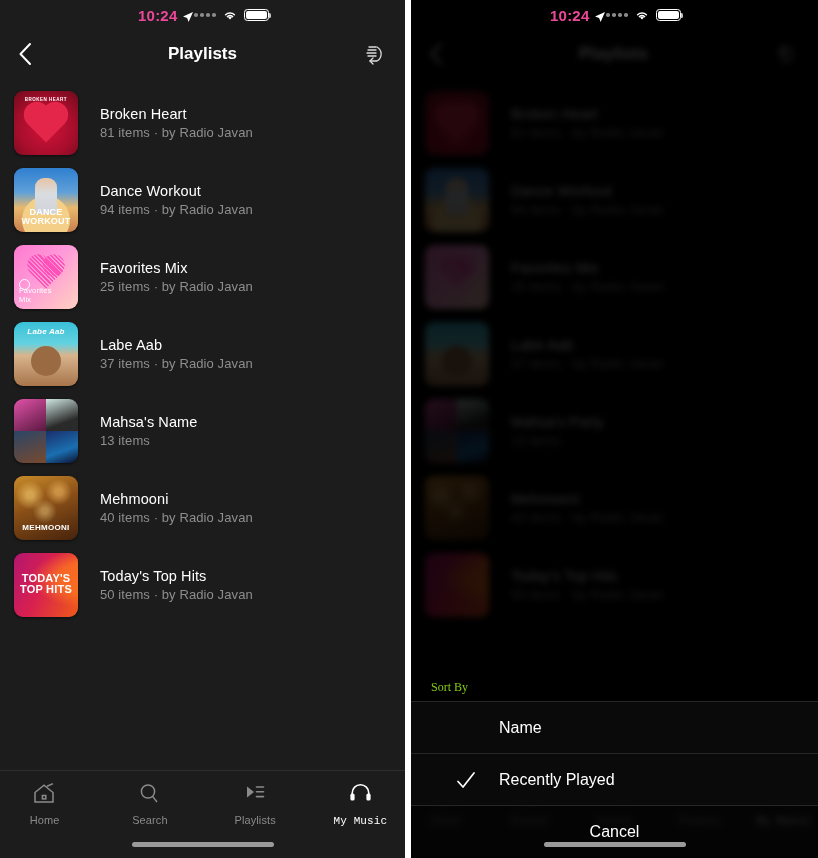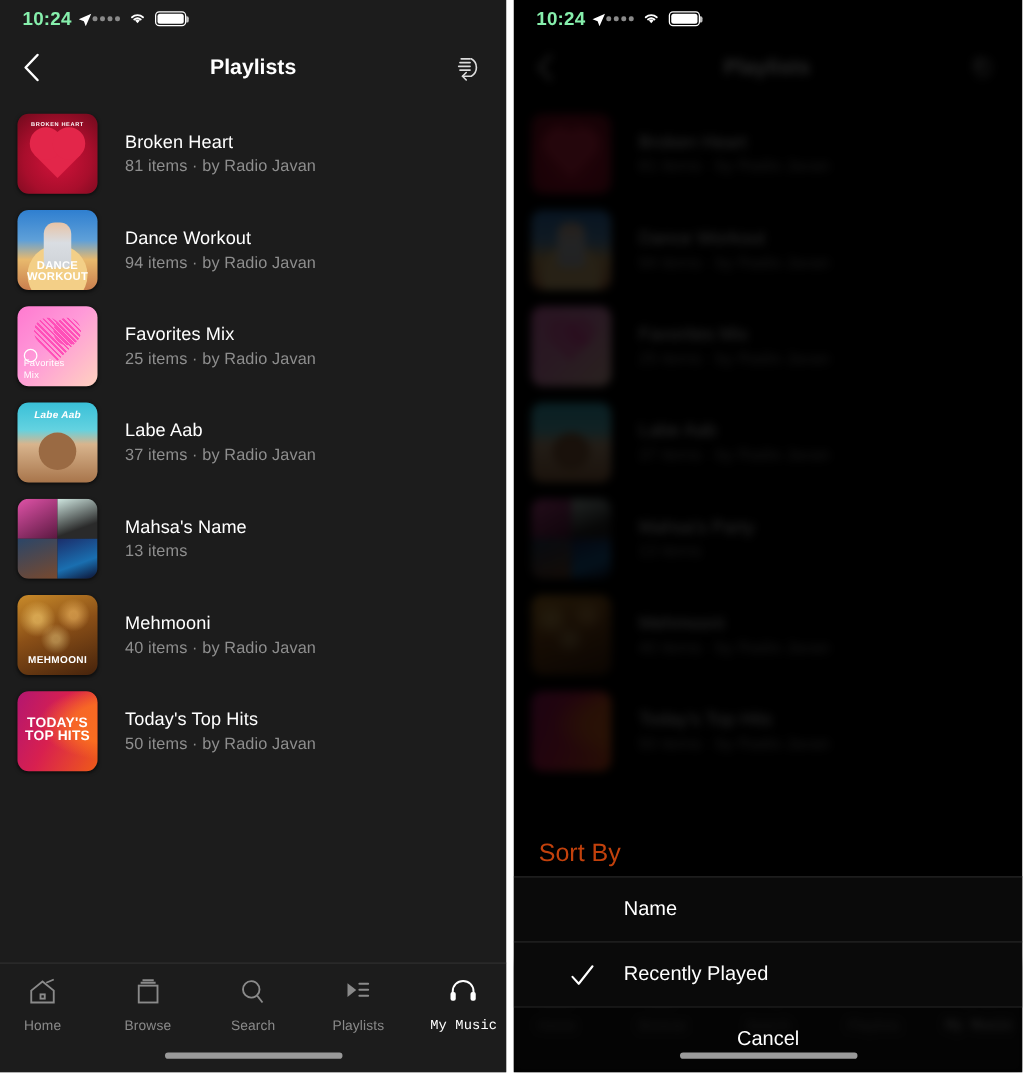--- a/index.html
+++ b/index.html
@@ -10,22 +10,22 @@
     overflow:hidden;
   }
   .stage { position:relative; width:818px; height:858px; display:flex; background:#fff; }
 
   .phone { position:relative; width:405px; height:858px; background:#1c1c1c; overflow:hidden; }
   .phone.right { width:407px; margin-left:6px; background:#000; }
 
   
   .statusbar {
     height:30px; display:flex; align-items:center;
-    justify-content:flex-start; padding:0 16px 0 18px;
-    color:#86efac; font-size:15px; font-weight:bold; letter-spacing:.2px;
+    justify-content:center; padding:0 16px 0 18px;
+    color:#ec4899; font-size:15px; font-weight:bold; letter-spacing:.2px;
   }
   .sb-left { display:flex; align-items:center; gap:5px; }
   .loc-arrow { width:12px; height:12px; display:inline-block; }
   .sb-right { display:flex; align-items:center; gap:6px; }
   .dots { display:flex; gap:2.5px; align-items:center; }
   .dots i { width:3.5px; height:3.5px; border-radius:50%; background:#8a8a8a; display:block; }
   .batt { width:25px; height:12px; border:1.3px solid #fff; border-radius:3.4px; position:relative; }
   .batt:after { content:""; position:absolute; right:-3.4px; top:3.4px; width:2px; height:5px;
                 background:#fff; border-radius:0 1.5px 1.5px 0; opacity:.75; }
   .batt i { position:absolute; left:1.3px; top:1.3px; bottom:1.3px; right:1.3px; background:#fff; border-radius:2px; display:block; }
@@ -109,21 +109,21 @@
   .home-ind { position:absolute; left:50%; transform:translateX(-50%); bottom:11px;
               width:142px; height:5px; border-radius:3px; background:#9a9a9a; }
 
   
   .dimmed { position:absolute; inset:0; filter:blur(3.2px) brightness(.16); }
   .dimmed .phone-inner { width:405px; }
 
   
   .sheet { position:absolute; left:0; right:0; bottom:0; }
   .sheet-head { height:42px; display:flex; align-items:flex-end; padding:0 0 6px 20px;
-                color:#c2410c; font-size:20px; }
+                color:#84cc16; font-size:12px;font-family:Liberation Serif, serif; }
   .sheet-opt { height:52px; display:flex; align-items:center; position:relative;
                background:#0a0a0a; border-top:1px solid #262626; cursor:pointer; }
   .sheet-opt .label { color:#fff; font-size:16px; margin-left:88px; }
   .sheet-opt .check { position:absolute; left:44px; width:22px; height:22px; }
   .sheet-cancel { height:52px; display:flex; align-items:center; justify-content:center;
                   color:#fff; font-size:16px; cursor:pointer; }
   .sheet-sep { height:1px; background:#262626; }
 </style>
 </head>
 <body>
@@ -277,30 +277,20 @@
               <path d="M3 10.5 12 3.2l9 7.3V20H3z"></path>
                 <path d="M15 4.2 21 1.6"></path>
                 <rect x="10.4" y="13.5" width="3.4" height="3.4"></rect>
             </svg>
           </span>
           <span class="tab-label">Home</span>
         </div>
         <div class="tab">
           <span>
             <svg width="25" height="23" viewBox="0 0 25 23" fill="none" stroke="currentColor" stroke-width="1.5">
-              <rect x="5" y="6.5" width="15" height="13.5"></rect>
-                <path d="M6.5 4.2h12"></path>
-                <path d="M8 2.2h9"></path>
-            </svg>
-          </span>
-          <span class="tab-label">Browse</span>
-        </div>
-        <div class="tab">
-          <span>
-            <svg width="25" height="23" viewBox="0 0 25 23" fill="none" stroke="currentColor" stroke-width="1.5">
               <circle cx="11" cy="9.5" r="6.6"></circle>
                 <path d="M15.8 14.6 20 20"></path>
             </svg>
           </span>
           <span class="tab-label">Search</span>
         </div>
         <div class="tab">
           <span>
             <svg width="25" height="23" viewBox="0 0 25 23">
               <path d="M4 4.5 11 10 4 15.5z" fill="currentColor"></path>

